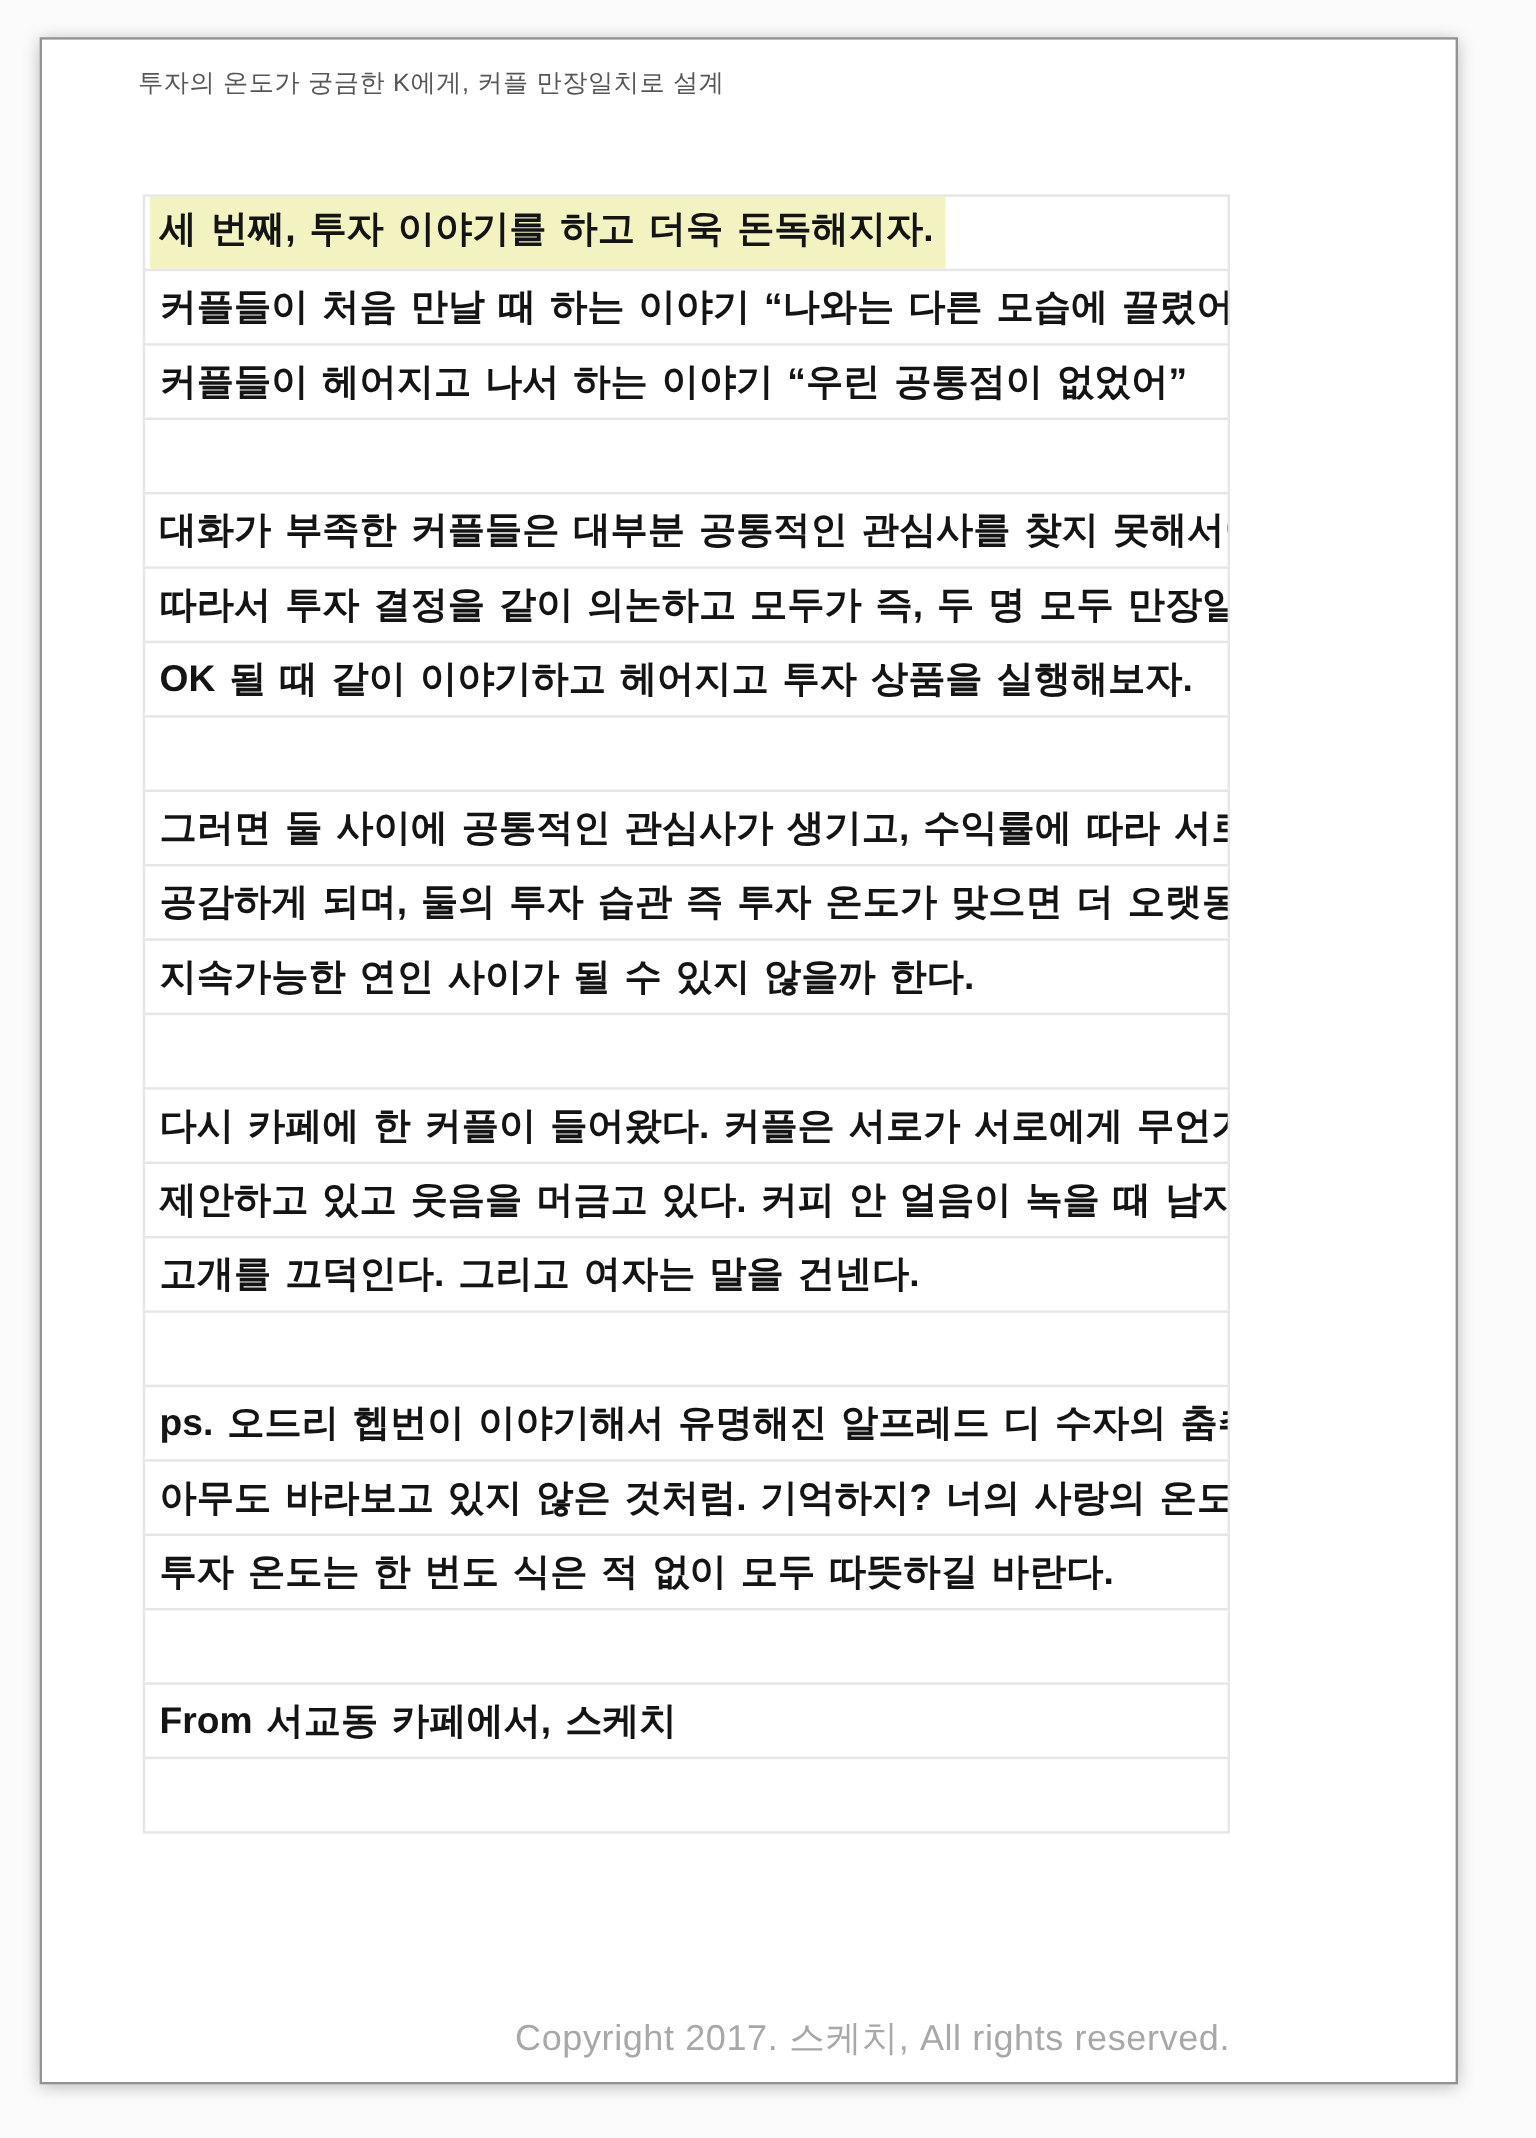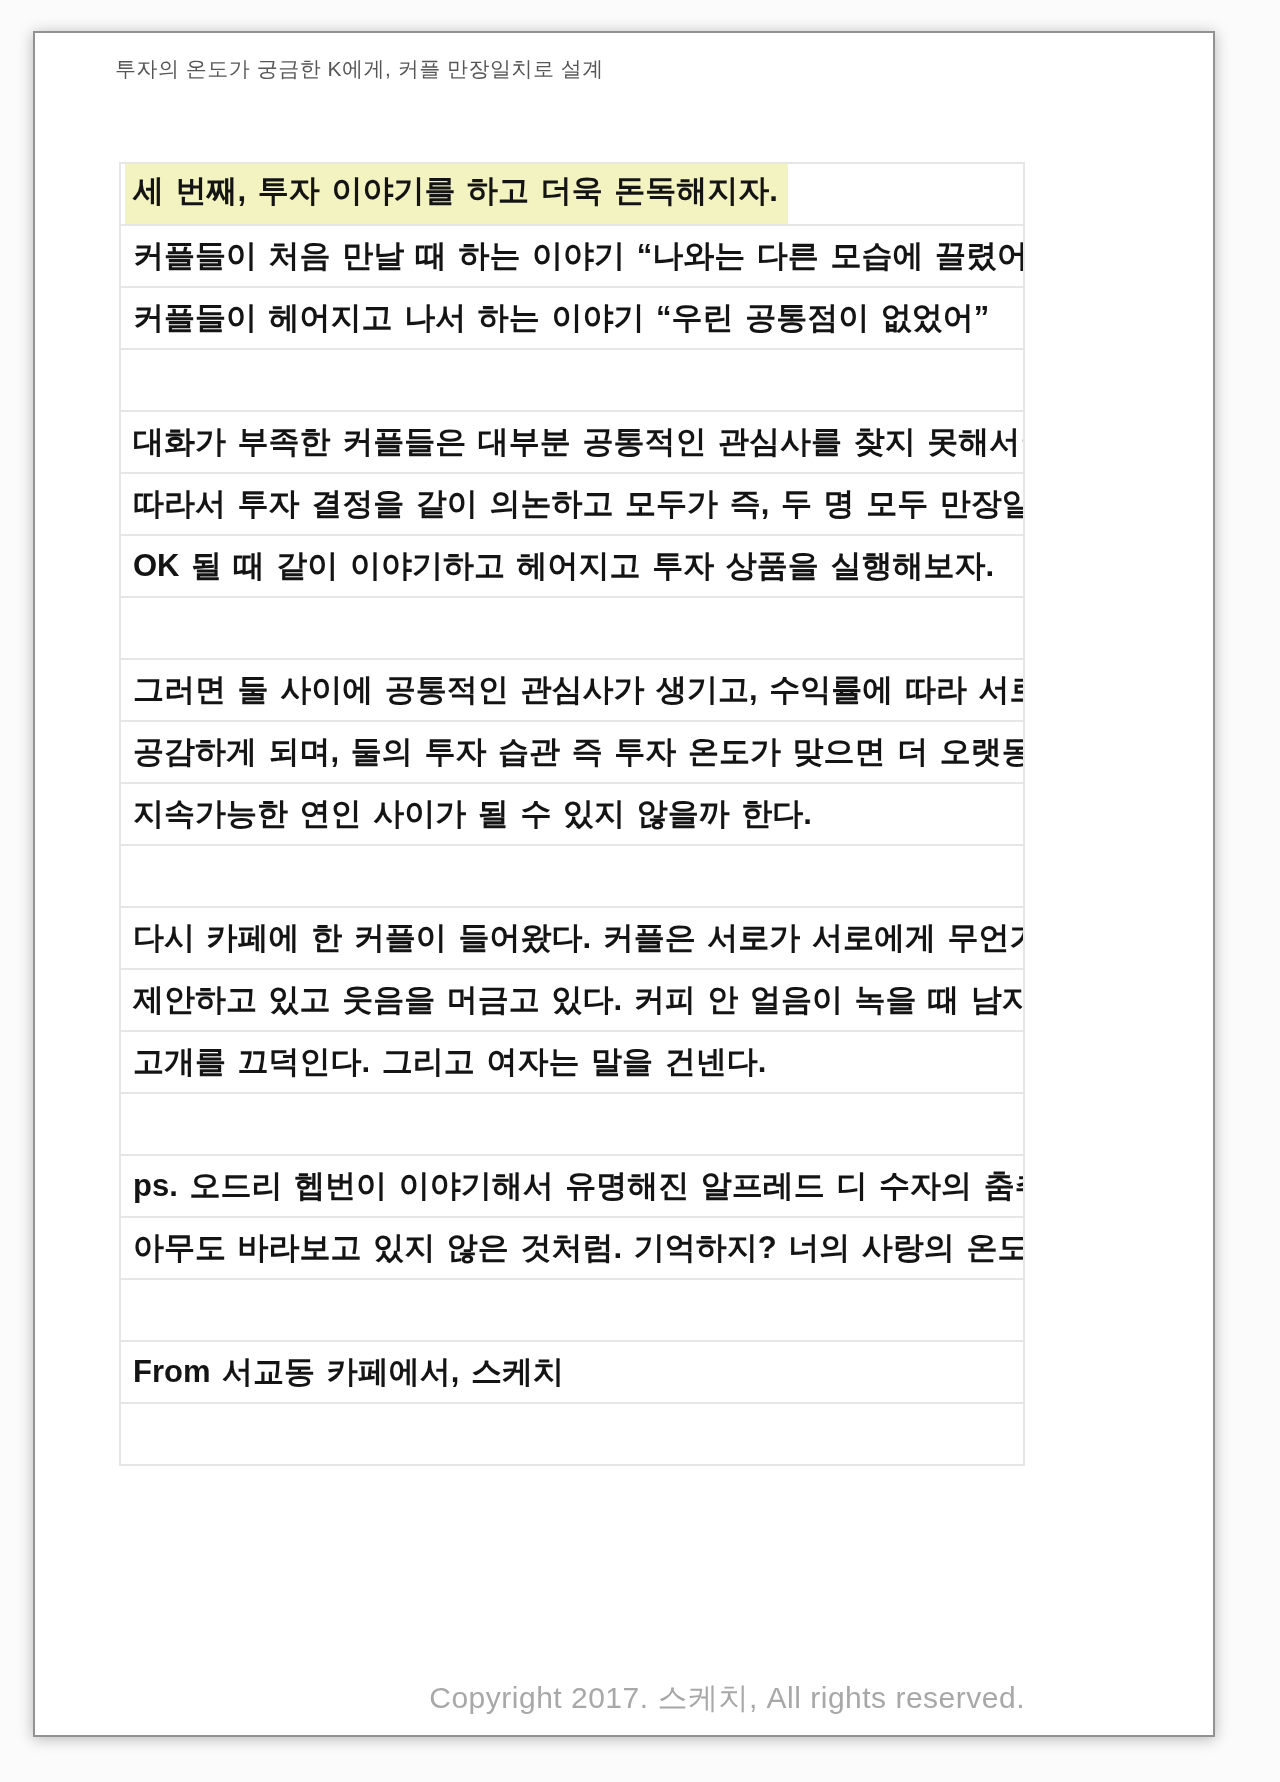--- a/index.html
+++ b/index.html
@@ -121,20 +121,23 @@
     <div class="row">
         <span>고개를 끄덕인다. 그리고 여자는 말을 건넨다.</span>
       </div>
     <div class="row empty"></div>
     <div class="row">
         <span>ps. 오드리 헵번이 이야기해서 유명해진 알프레드 디 수자의 춤추라,</span>
       </div>
     <div class="row">
         <span>아무도 바라보고 있지 않은 것처럼. 기억하지? 너의 사랑의 온도와</span>
       </div>
+    <div class="row">
+        <span>투자 온도는 한 번도 식은 적 없이 모두 따뜻하길 바란다.</span>
+      </div>
     <div class="row empty"></div>
     <div class="row right">
         <span>From 서교동 카페에서, 스케치</span>
       </div>
     <div class="row empty"></div>
   </div>
 
   <div class="footer">Copyright 2017. 스케치, All rights reserved.</div>
 
 </div>

